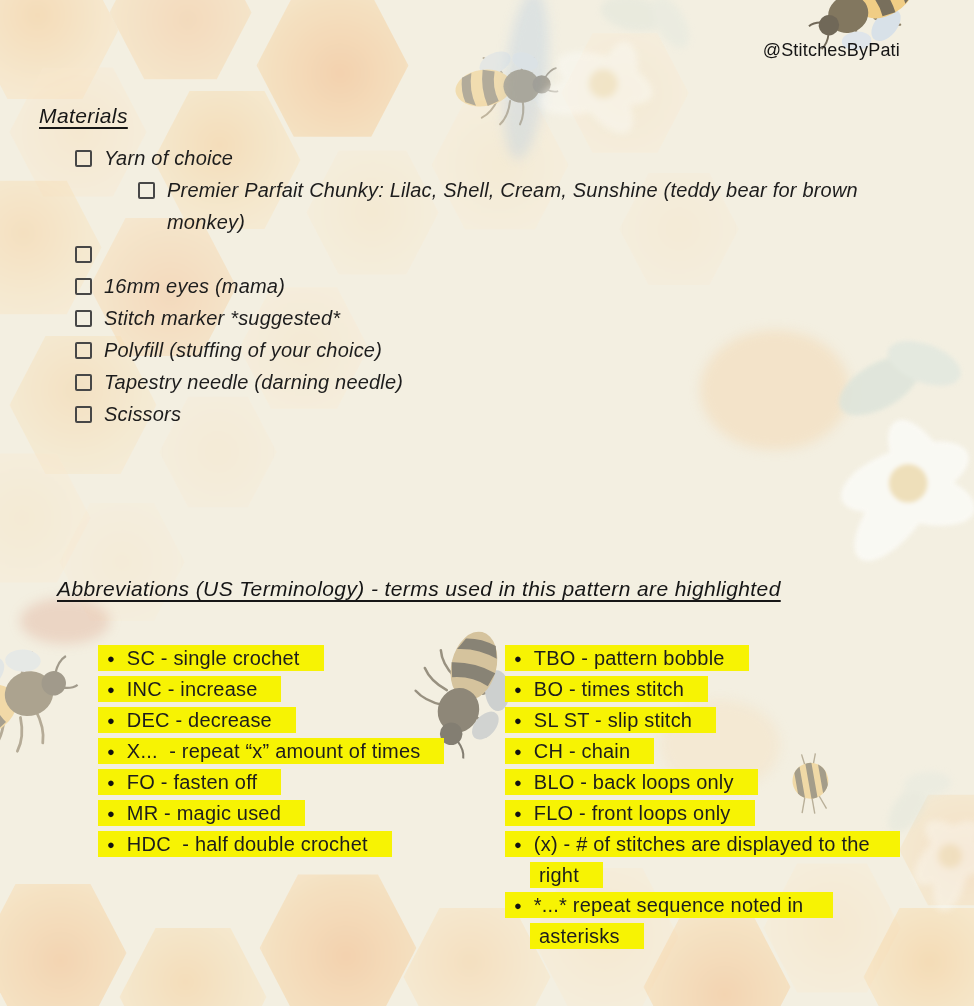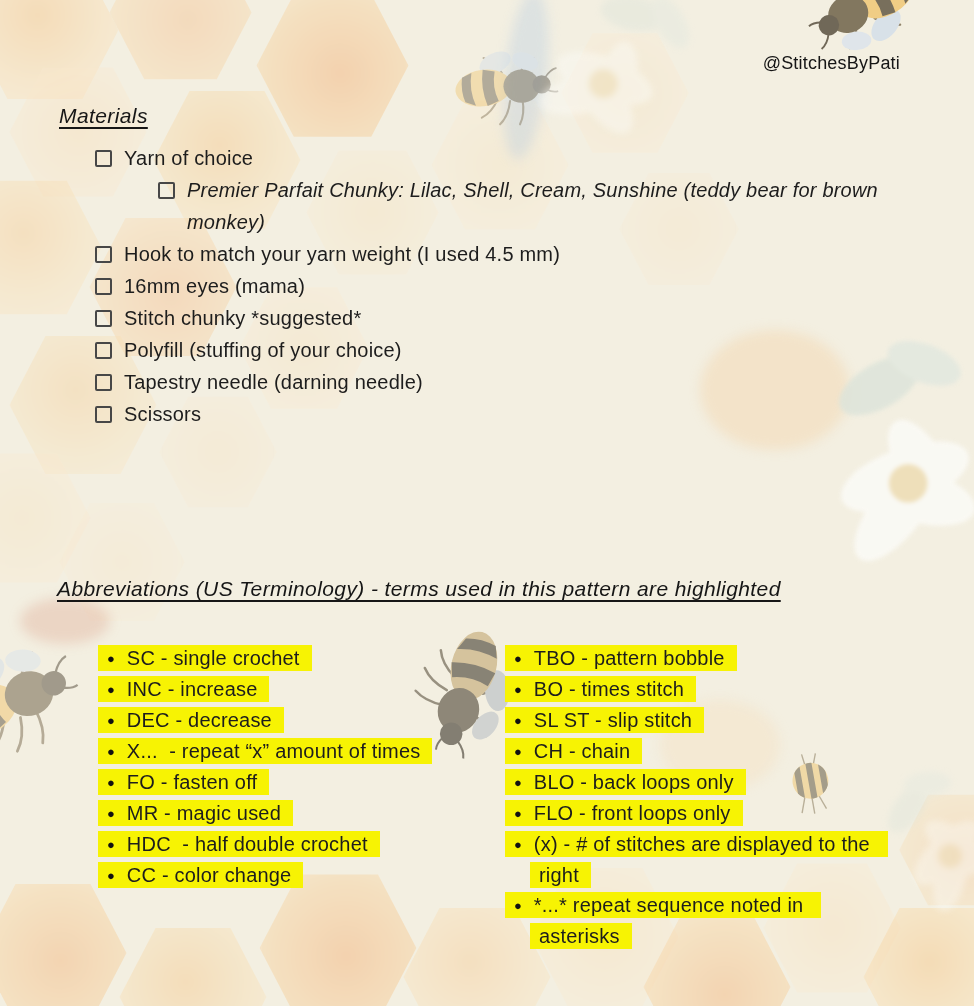--- a/index.html
+++ b/index.html
@@ -25,39 +25,39 @@
   .blob {
     position: absolute; border-radius: 50%;
     filter: blur(6px);
   }
   .bee-svg, .flower-svg { position: absolute; overflow: visible; }
 
   
   .content { position: absolute; inset: 0; z-index: 1; }
 
   .watermark {
-    position: absolute; top: 53px; right: 74px;
+    position: absolute; top: 40px; right: 74px;
     font-size: 18px; letter-spacing: 0.2px; color: #151515;
   }
 
   .section-heading {
     font-size: 21px; font-style: italic; font-weight: 500;
     letter-spacing: 0.4px;
     text-decoration: underline;
     text-underline-offset: 4px;
     color: #161616;
   }
 
-  .materials { position: absolute; left: 59px; top: 104px; width: 880px; }
+  .materials { position: absolute; left: 39px; top: 104px; width: 880px; }
   .materials-list { margin: 14px 0 0 0; padding: 0; list-style: none; }
   .materials-list li {
     font-size: 20px; line-height: 32px; letter-spacing: 0.2px;
     padding-left: 29px; text-indent: -29px;
   }
-  .materials-list li.lv1 { margin-left: 36px; }
+  .materials-list li.lv1 { margin-left: 36px; font-style: italic; }
   .materials-list li.lv2 { margin-left: 99px; width: 700px; font-style: italic; }
   .cb {
     display: inline-block; box-sizing: border-box;
     width: 17px; height: 17px;
     border: 2px solid var(--checkbox_border, #474747);
     border-radius: 2px;
     margin-right: 12px;
     vertical-align: -2px;
     text-indent: 0;
   }
@@ -66,21 +66,21 @@
   .abbr-columns { position: relative; margin-top: 42px; height: 380px; }
   .abbr-col { position: absolute; top: 0; }
   .abbr-col.left  { left: 41px;  width: 430px; }
   .abbr-col.right { left: 448px; width: 392px; }
   .abbr-item {
     font-size: 20px; line-height: 30px; letter-spacing: 0.2px;
     padding-left: 25px; text-indent: -25px;
   }
   .hl {
     background: var(--highlight, #f7f303);
-    padding: 2px 12px 2px 9px;
+    padding: 2px 24px 2px 9px;
     box-decoration-break: clone;
     -webkit-box-decoration-break: clone;
   }
   .bullet {
     font-size: 13px; vertical-align: 2px;
     letter-spacing: 0; margin-right: 12px;
     color: #111;
   }
   .abbr-text { white-space: pre-wrap; }
 </style>
@@ -203,41 +203,40 @@
 
 <div class="content">
 
   <div class="watermark">@StitchesByPati</div>
 
   <div class="materials">
     <div class="section-heading">Materials</div>
     <ul class="materials-list">
       <li class="lv1"><span class="cb"></span><span>Yarn of choice</span></li>
       <li class="lv2"><span class="cb"></span><span>Premier Parfait Chunky: Lilac, Shell, Cream, Sunshine (teddy bear for brown monkey)</span></li>
-      <li class="lv1"><span class="cb"></span><span>Hook to match your yarn weight (I used 4.5 mm)</span></li>
+      <li class="lv1"><span class="cb"></span></li>
       <li class="lv1"><span class="cb"></span><span>16mm eyes (mama)</span></li>
-      <li class="lv1"><span class="cb"></span><span>Stitch chunky *suggested*</span></li>
+      <li class="lv1"><span class="cb"></span><span>Stitch marker *suggested*</span></li>
       <li class="lv1"><span class="cb"></span><span>Polyfill (stuffing of your choice)</span></li>
       <li class="lv1"><span class="cb"></span><span>Tapestry needle (darning needle)</span></li>
       <li class="lv1"><span class="cb"></span><span>Scissors</span></li>
     </ul>
   </div>
 
   <div class="abbreviations">
     <div class="section-heading">Abbreviations (US Terminology) - terms used in this pattern are highlighted</div>
     <div class="abbr-columns">
       <div class="abbr-col left">
         <div class="abbr-item"><span class="hl"><span class="bullet">●</span><span class="abbr-text">SC - single crochet</span></span></div>
         <div class="abbr-item"><span class="hl"><span class="bullet">●</span><span class="abbr-text">INC - increase</span></span></div>
         <div class="abbr-item"><span class="hl"><span class="bullet">●</span><span class="abbr-text">DEC - decrease</span></span></div>
         <div class="abbr-item"><span class="hl"><span class="bullet">●</span><span class="abbr-text">X...  - repeat “x” amount of times</span></span></div>
         <div class="abbr-item"><span class="hl"><span class="bullet">●</span><span class="abbr-text">FO - fasten off</span></span></div>
         <div class="abbr-item"><span class="hl"><span class="bullet">●</span><span class="abbr-text">MR - magic used</span></span></div>
         <div class="abbr-item"><span class="hl"><span class="bullet">●</span><span class="abbr-text">HDC  - half double crochet</span></span></div>
-        <div class="abbr-item"><span class="hl"><span class="bullet">●</span><span class="abbr-text">CC - color change</span></span></div>
       </div>
       <div class="abbr-col right">
         <div class="abbr-item"><span class="hl"><span class="bullet">●</span><span class="abbr-text">TBO - pattern bobble</span></span></div>
         <div class="abbr-item"><span class="hl"><span class="bullet">●</span><span class="abbr-text">BO - times stitch</span></span></div>
         <div class="abbr-item"><span class="hl"><span class="bullet">●</span><span class="abbr-text">SL ST - slip stitch</span></span></div>
         <div class="abbr-item"><span class="hl"><span class="bullet">●</span><span class="abbr-text">CH - chain</span></span></div>
         <div class="abbr-item"><span class="hl"><span class="bullet">●</span><span class="abbr-text">BLO - back loops only</span></span></div>
         <div class="abbr-item"><span class="hl"><span class="bullet">●</span><span class="abbr-text">FLO - front loops only</span></span></div>
         <div class="abbr-item"><span class="hl"><span class="bullet">●</span><span class="abbr-text">(x) - # of stitches are displayed to the right</span></span></div>
         <div class="abbr-item"><span class="hl"><span class="bullet">●</span><span class="abbr-text">*...* repeat sequence noted in asterisks</span></span></div>

